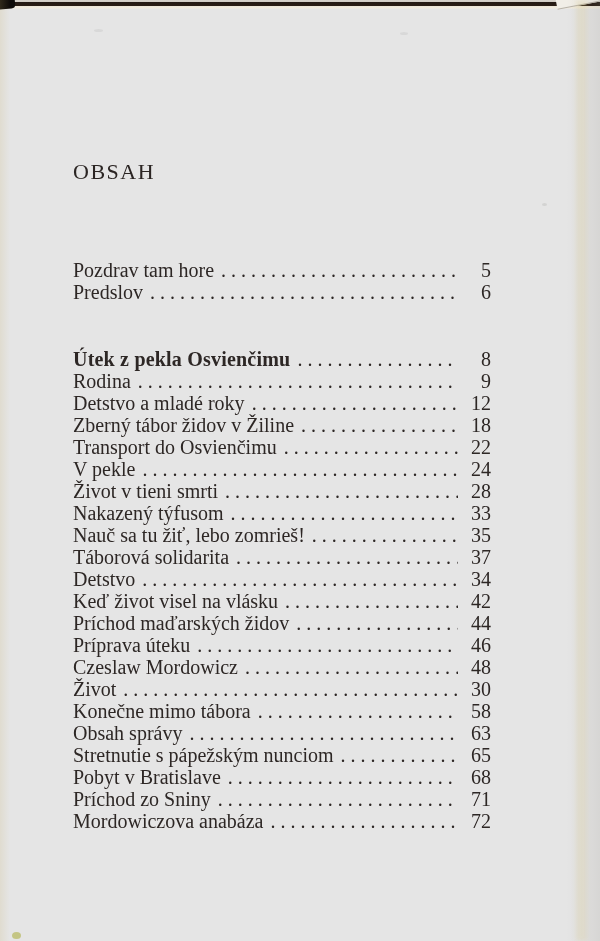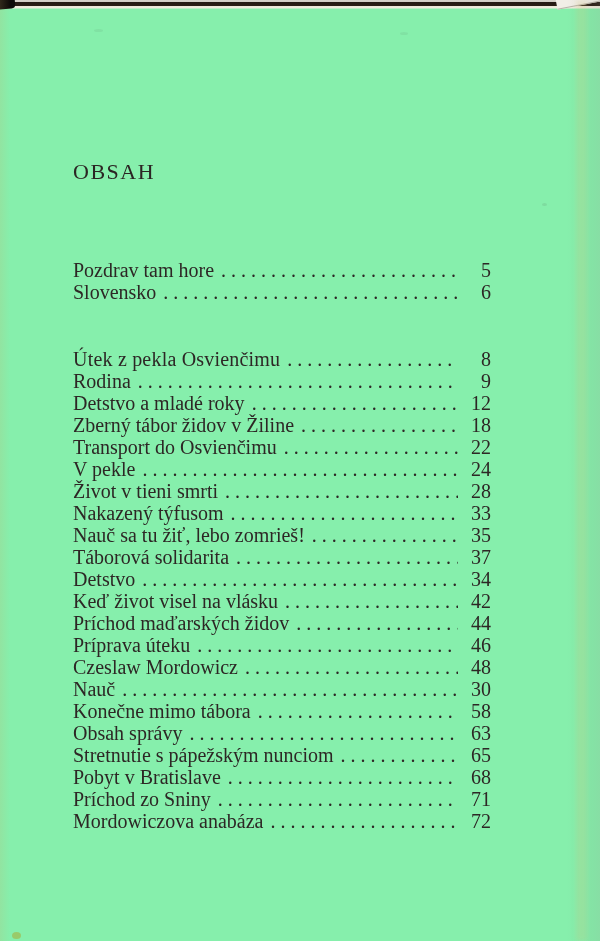--- a/index.html
+++ b/index.html
@@ -5,21 +5,21 @@
   html, body { margin: 0; padding: 0; }
   body {
     width: 600px; height: 941px;
     font-family: "Liberation Serif", "DejaVu Serif", serif;
     background: #b9b5ae;
     overflow: hidden;
   }
   .page {
     position: relative;
     width: 600px; height: 941px;
-    background: #86efac;
+    background: #e5e5e5;
     color: #2d2725;
     overflow: hidden;
   }
   
   .scan-top {
     position: absolute; left: 0; top: 0; right: 0; height: 9px;
     background: linear-gradient(
       to bottom,
       #d6d2cb 0px, #cfcac2 2px,
       #241a14 2px, #2a1d15 6px,
@@ -75,21 +75,21 @@
     position: absolute; left: 73px; width: 418px;
     font-size: 20px; line-height: 22px;
   }
   .toc-list.front   { top: 259px; }
   .toc-list.chapters{ top: 348px; }
   .toc-row {
     display: flex; align-items: stretch;
     height: 22px; white-space: nowrap;
   }
   .toc-title { flex: none; }
-  .toc-title.bold { font-weight: normal; letter-spacing: 0.2px; }
+  .toc-title.bold { font-weight: bold; letter-spacing: 0.2px; }
   .toc-dots {
     flex: 1 1 auto;
     overflow: hidden;
     margin: 0 5px 0 7px;
     height: 22px; line-height: 22px;
   }
   .toc-dots::after {
     content: ". . . . . . . . . . . . . . . . . . . . . . . . . . . . . . . . . . . . . . . . . . . . . . . . . . . . . . . . . . . .";
   }
   .toc-page {
@@ -118,21 +118,21 @@
   <div class="toc-heading">OBSAH</div>
 
   <div class="toc-list front">
   <div class="toc-row">
     <span class="toc-title">Pozdrav tam hore</span>
     <span class="toc-dots"></span>
     <span class="toc-page">5</span>
   </div>
 
   <div class="toc-row">
-    <span class="toc-title">Slovensko</span>
+    <span class="toc-title">Predslov</span>
     <span class="toc-dots"></span>
     <span class="toc-page">6</span>
   </div>
 </div>
 
   <div class="toc-list chapters">
   <div class="toc-row">
     <span class="toc-title bold">Útek z pekla Osvienčimu</span>
     <span class="toc-dots"></span>
     <span class="toc-page">8</span>
@@ -216,21 +216,21 @@
     <span class="toc-page">46</span>
   </div>
 
   <div class="toc-row">
     <span class="toc-title">Czeslaw Mordowicz</span>
     <span class="toc-dots"></span>
     <span class="toc-page">48</span>
   </div>
 
   <div class="toc-row">
-    <span class="toc-title">Nauč</span>
+    <span class="toc-title">Život</span>
     <span class="toc-dots"></span>
     <span class="toc-page">30</span>
   </div>
 
   <div class="toc-row">
     <span class="toc-title">Konečne mimo tábora</span>
     <span class="toc-dots"></span>
     <span class="toc-page">58</span>
   </div>
 

